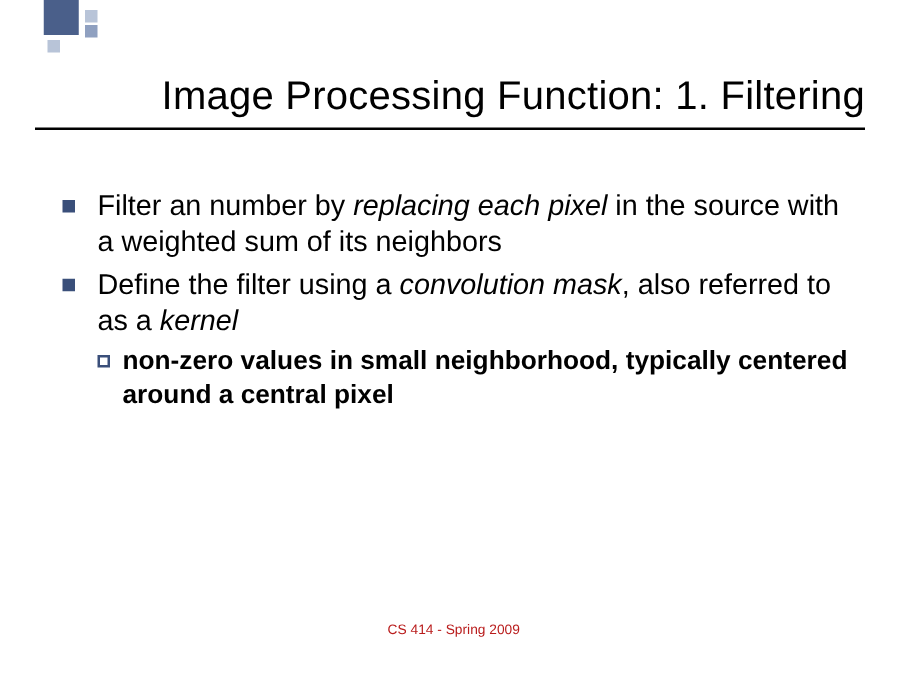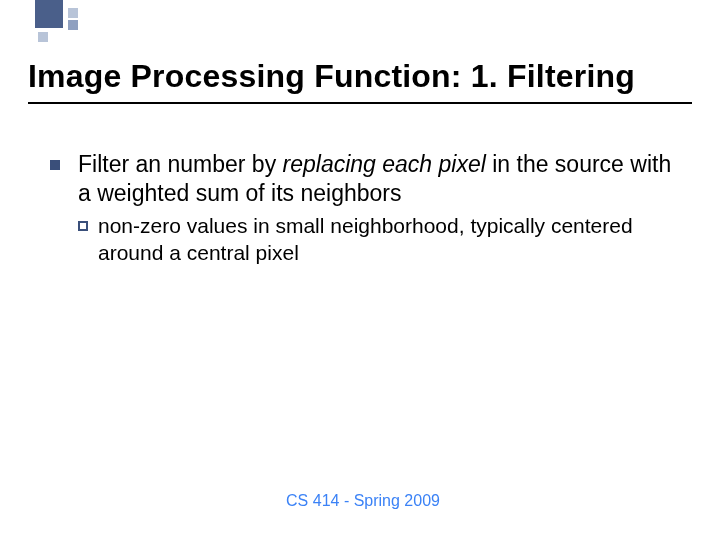--- a/index.html
+++ b/index.html
@@ -49,23 +49,24 @@
     width: 10px;
     height: 10px;
     background: #b8c4d8;
   }
   .slide-title {
     position: absolute;
     top: 58px;
     left: 28px;
     right: 28px;
     font-size: 32px;
-    font-weight: bold;
+    font-weight: normal;
     color: #000;
     letter-spacing: 0.2px;
+    text-align: right;
   }
   .title-rule {
     position: absolute;
     top: 102px;
     left: 28px;
     right: 28px;
     height: 2px;
     background: #000;
   }
   .content {
@@ -88,20 +89,21 @@
     margin-right: 18px;
   }
   .bullet-text {
     font-size: 23px;
     line-height: 1.28;
     color: #000;
   }
   .sub-list {
     margin-top: 0;
     margin-left: 28px;
+    font-weight: bold;
   }
   .sub-row {
     display: flex;
     align-items: flex-start;
     margin-bottom: 6px;
   }
   .sub-bullet {
     width: 10px;
     height: 10px;
     border: 2px solid #3a4f7a;
@@ -114,22 +116,22 @@
     font-size: 21px;
     line-height: 1.28;
     color: #000;
   }
   .footer {
     position: absolute;
     bottom: 30px;
     left: 6px;
     right: 0;
     text-align: center;
-    font-size: 16px;
-    color: #3b82f6;
+    font-size: 11px;
+    color: #b91c1c;
   }
   .italic { font-style: italic; }
 </style>
 </head>
 <body>
 
 <div class="corner-deco">
   <div class="deco-big"></div>
   <div class="deco-small-1"></div>
   <div class="deco-small-2"></div>
@@ -141,20 +143,26 @@
 
 <div class="content">
 
   <div class="bullet-row">
     <div class="bullet-sq"></div>
     <div class="bullet-text">
       <span>Filter an number by </span><span class="italic">replacing each pixel</span><span> in the source with a weighted sum of its neighbors</span>
     </div>
   </div>
 
+  <div class="bullet-row">
+    <div class="bullet-sq"></div>
+    <div class="bullet-text">
+      <span>Define the filter using a </span><span class="italic">convolution mask</span><span>, also referred to as a </span><span class="italic">kernel</span>
+    </div>
+  </div>
 
   <div class="sub-list">
     <div class="sub-row">
       <div class="sub-bullet"></div>
       <div class="sub-text">non-zero values in small neighborhood, typically centered around a central pixel</div>
     </div>
   </div>
 
 </div>
 

